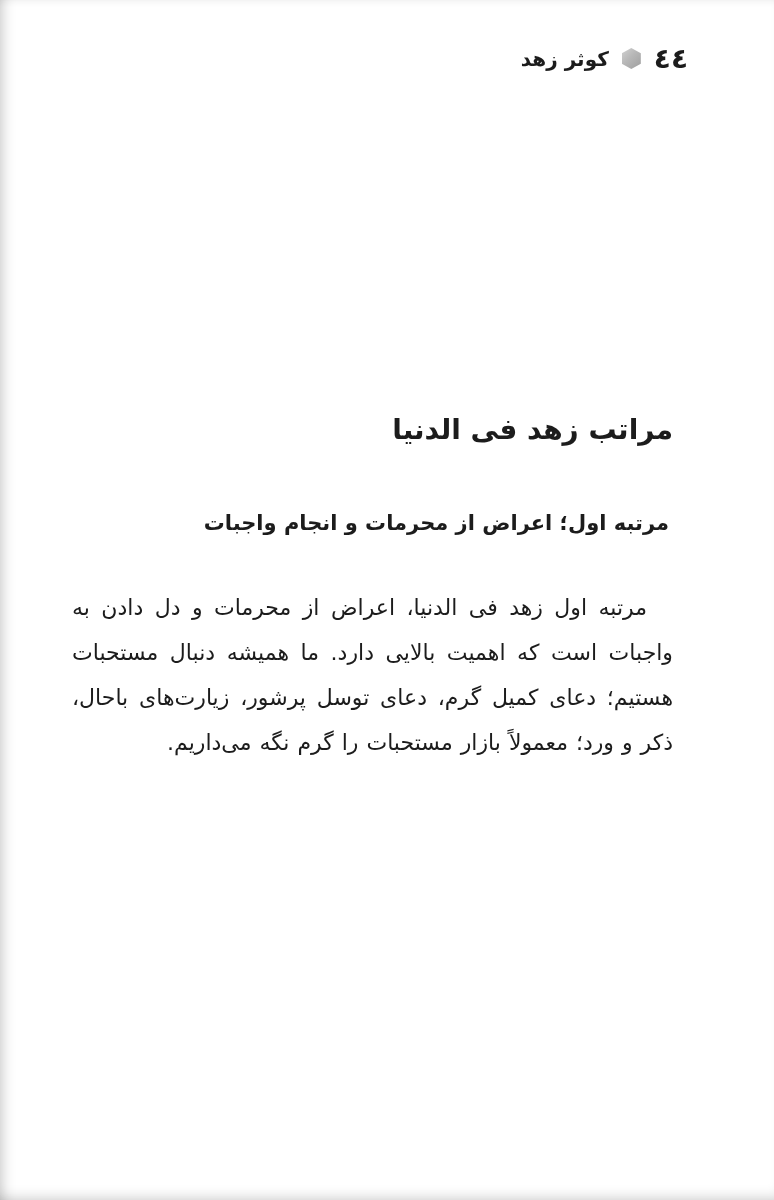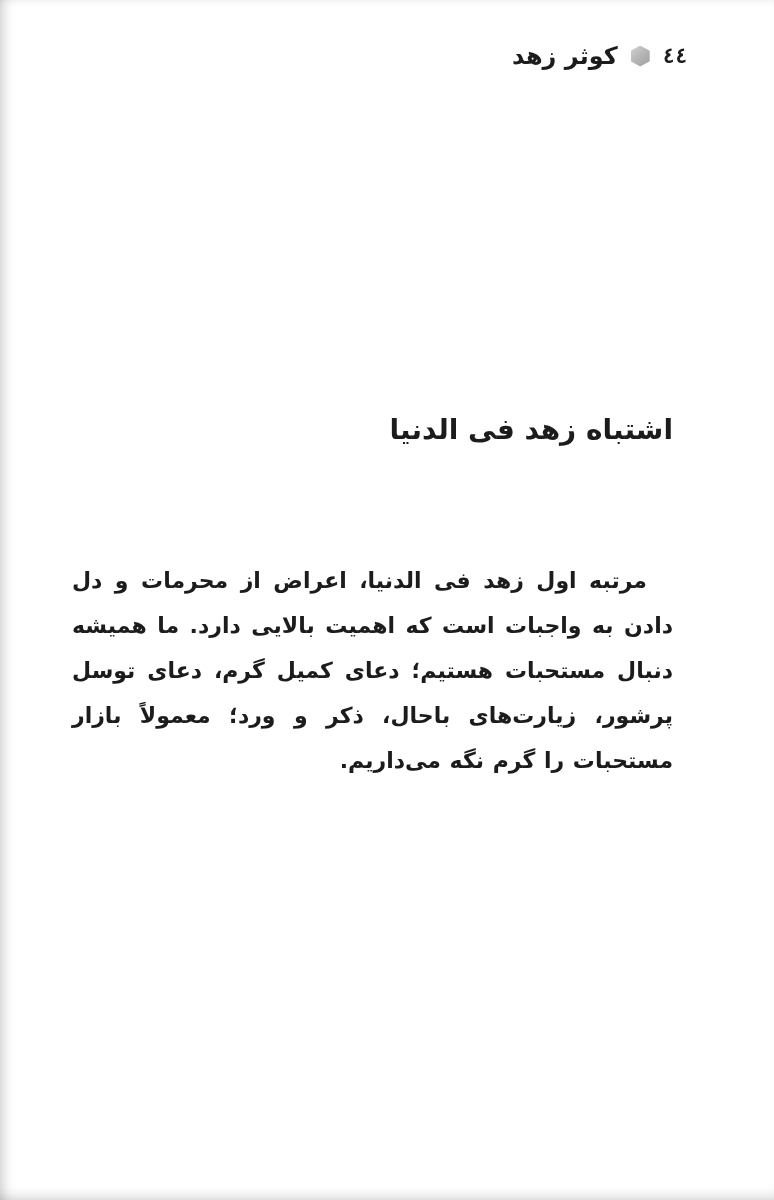--- a/index.html
+++ b/index.html
@@ -26,34 +26,33 @@
   .running-head {
     position: absolute;
     top: 42px;
     right: 86px;
     display: flex;
     align-items: center;
     gap: 13px;
     direction: rtl;
   }
   .page-number {
-    font-size: 21px;
+    font-size: 28px;
     font-weight: 700;
     letter-spacing: 1px;
-    font-family: Liberation Mono, monospace;
   }
   .ornament {
     display: inline-block;
     width: 19px;
     height: 21px;
     background: linear-gradient(135deg, #d2d2d2 0%, #b7b7b7 45%, #9e9e9e 100%);
     clip-path: polygon(50% 0%, 100% 25%, 100% 75%, 50% 100%, 0% 75%, 0% 25%);
   }
   .book-title {
-    font-size: 24px;
+    font-size: 20px;
     font-weight: 700;
   }
 
   
   .content {
     position: absolute;
     top: 0;
     right: 101px;
     left: 72px;
     height: 100%;
@@ -73,24 +72,23 @@
     top: 510px;
     right: 4px;
     margin: 0;
     font-size: 21px;
     font-weight: 700;
     line-height: 1.3;
     white-space: nowrap;
   }
   .body-text {
     position: absolute;
-    top: 558px;
+    top: 585px;
     right: 0;
     left: 0;
-    font-weight: bold;
   }
   .body-text p {
     margin: 0;
     font-size: 22px;
     line-height: 45px;
     text-align: justify;
     text-align-last: right;
     text-indent: 26px;
     word-spacing: 1px;
   }
@@ -101,22 +99,23 @@
 <div class="page">
 
   <header class="running-head">
     <span class="page-number">٤٤</span>
     <span class="ornament"></span>
     <span class="book-title">کوثر زهد</span>
   </header>
 
   <main class="content">
 
-    <h1 class="main-heading">اشتباه زهد فی الدنیا</h1>
+    <h1 class="main-heading">مراتب زهد فی الدنیا</h1>
 
+    <h2 class="sub-heading">مرتبه اول؛ اعراض از محرمات و انجام واجبات</h2>
 
     <div class="body-text">
       <p>مرتبه اول زهد فی الدنیا، اعراض از محرمات و دل دادن به واجبات است که اهمیت بالایی دارد. ما همیشه دنبال مستحبات هستیم؛ دعای کمیل گرم، دعای توسل پرشور، زیارت‌های باحال، ذکر و ورد؛ معمولاً بازار مستحبات را گرم نگه می‌داریم.</p>
     </div>
 
   </main>
 
 </div>
 
 </body></html>

